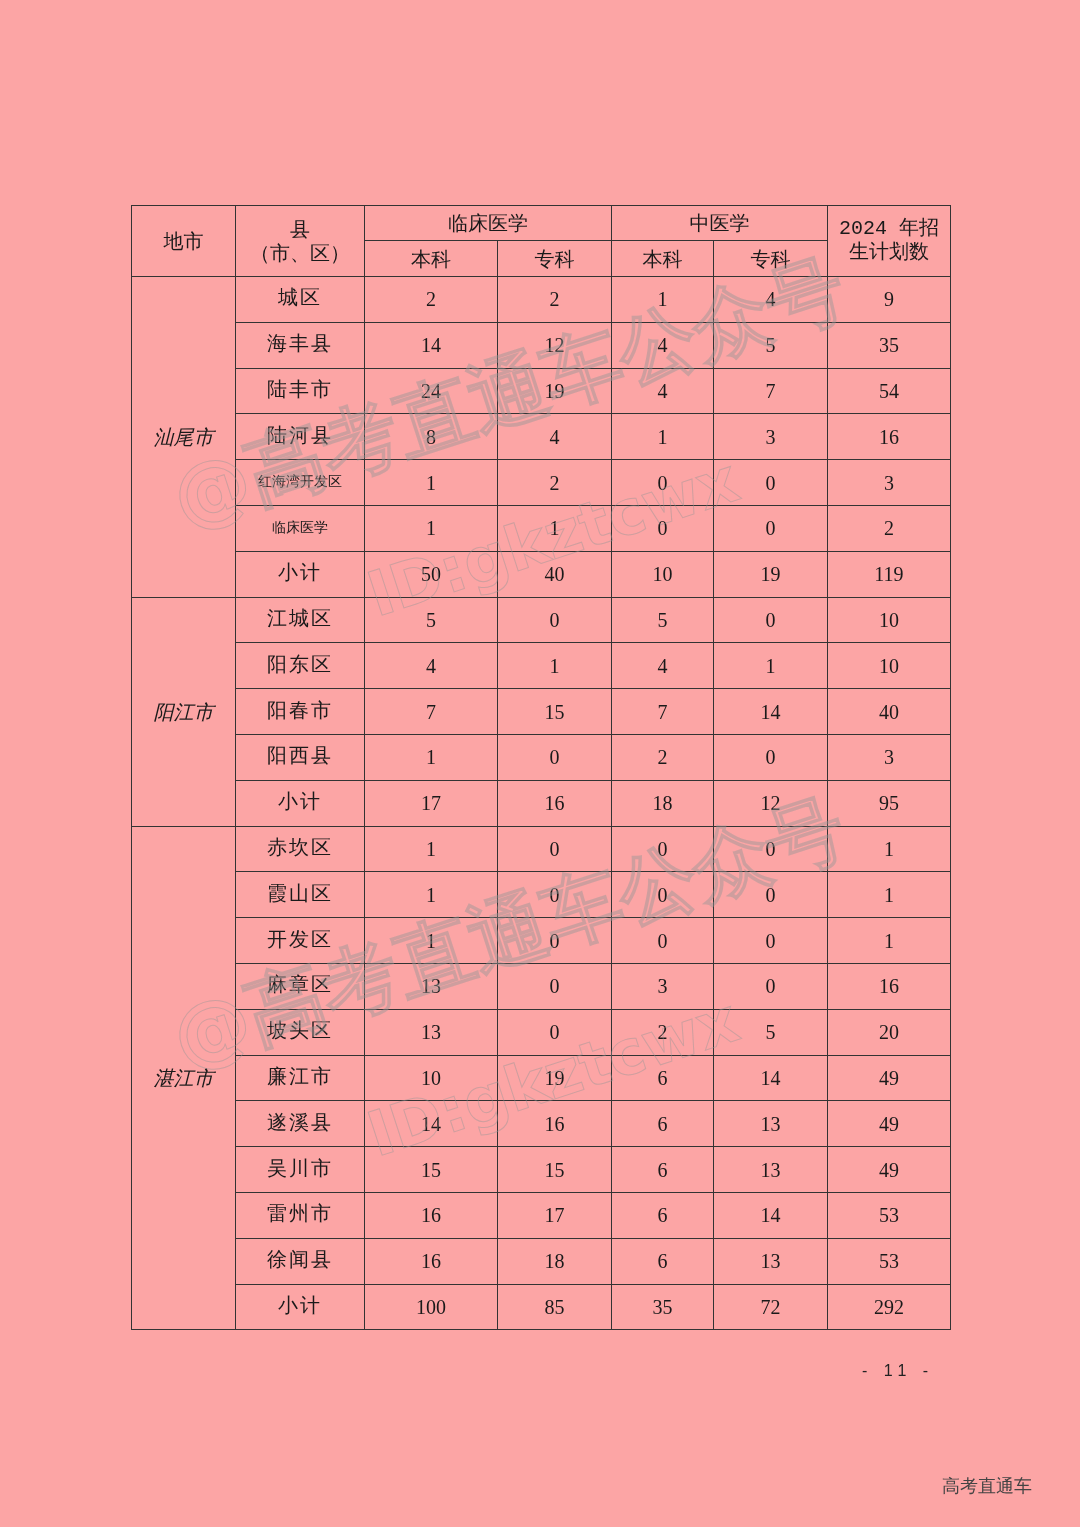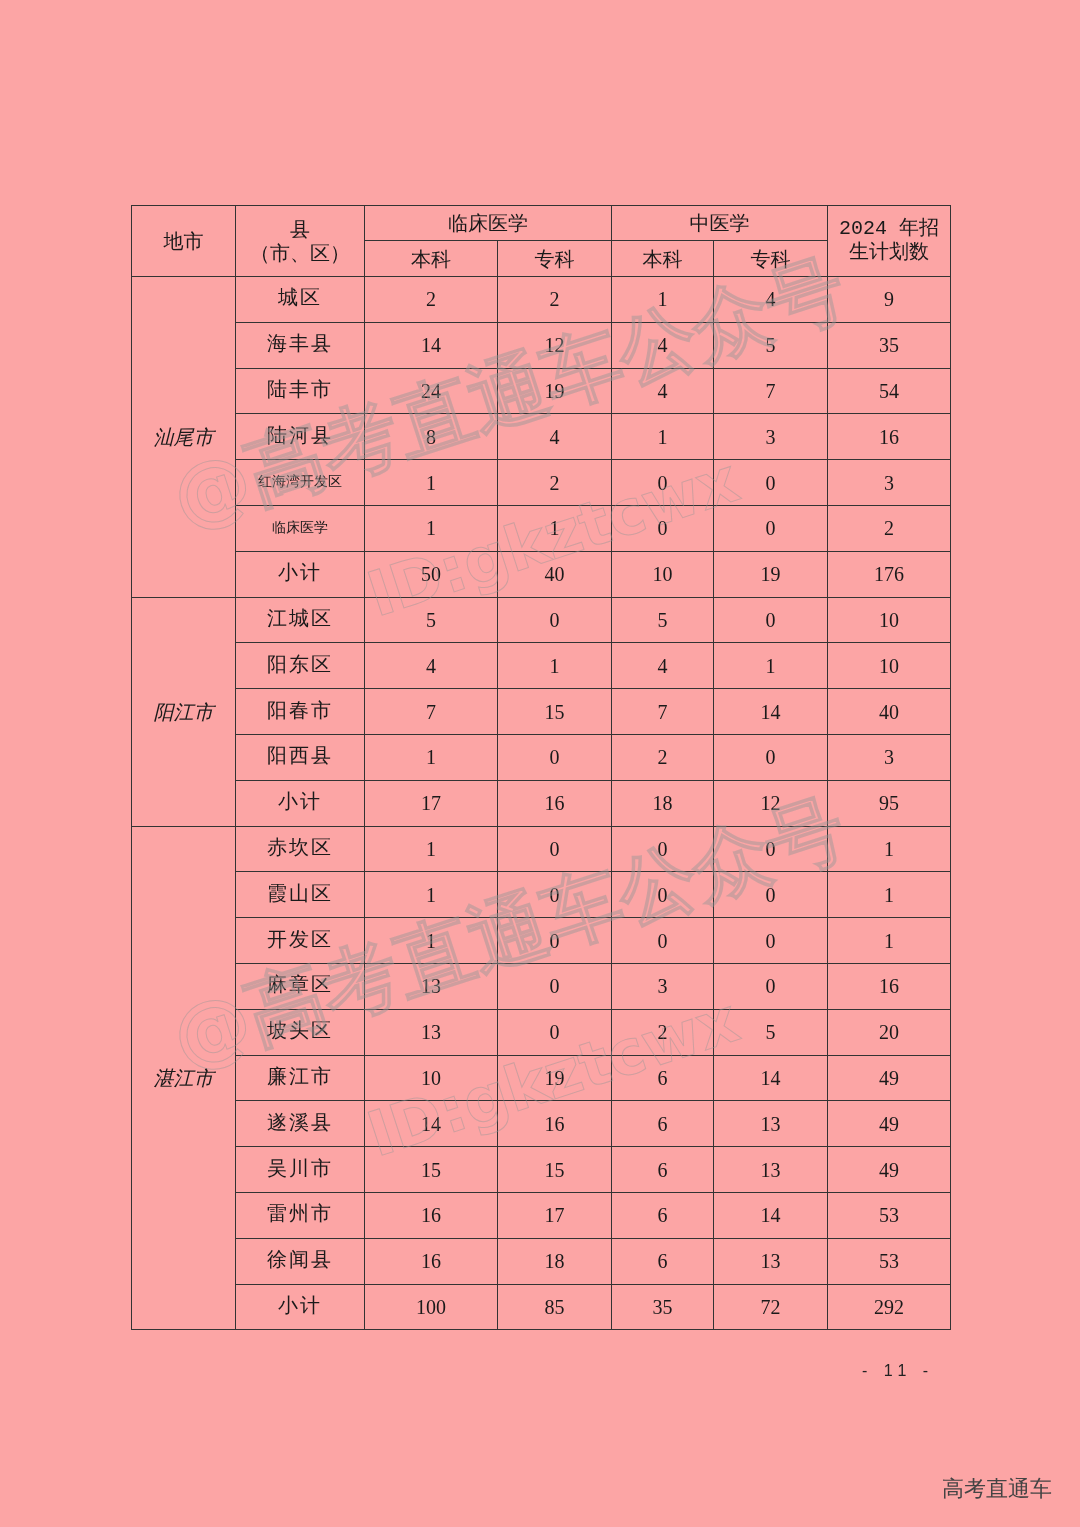--- a/index.html
+++ b/index.html
@@ -65,21 +65,21 @@
       font-family: Liberation Sans, sans-serif;
       font-size: 16px;
       color: #222;
       letter-spacing: 6px;
     }
     .footer-brand {
       position: absolute;
       left: 942px;
       top: 1474px;
       font-family: "DejaVu Sans", sans-serif;
-      font-size: 22px;
+      font-size: 18px;
       color: #444;
     }
     .watermark {
       position: absolute;
       font-family: "DejaVu Sans", sans-serif;
       color: transparent;
       -webkit-text-stroke: 1px rgba(150,150,150,0.45);
       font-weight: bold;
       white-space: nowrap;
       transform-origin: left center;
@@ -176,21 +176,21 @@
         <td class="num">0</td>
         <td class="num">0</td>
         <td class="num">2</td>
       </tr>
       <tr class="row">
         <td class="county">小计</td>
         <td class="num bold">50</td>
         <td class="num bold">40</td>
         <td class="num bold">10</td>
         <td class="num bold">19</td>
-        <td class="num bold">176</td>
+        <td class="num bold">119</td>
       </tr>
 
       <tr class="row">
         <td rowspan="5" class="city">阳江市</td>
         <td class="county">江城区</td>
         <td class="num">5</td>
         <td class="num">0</td>
         <td class="num">5</td>
         <td class="num">0</td>
         <td class="num">10</td>

